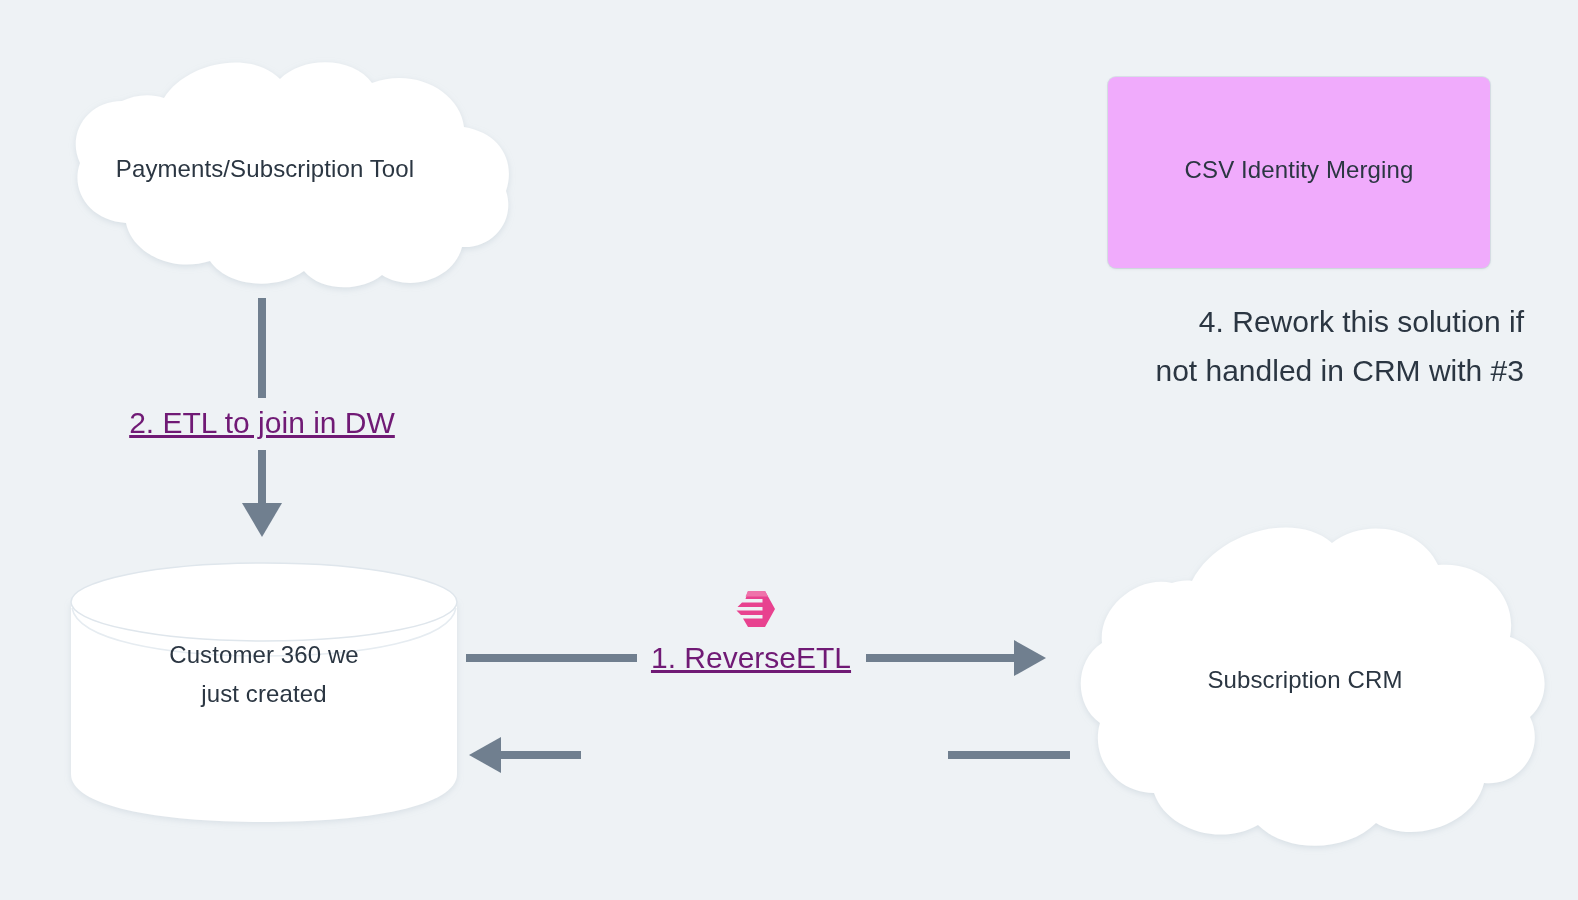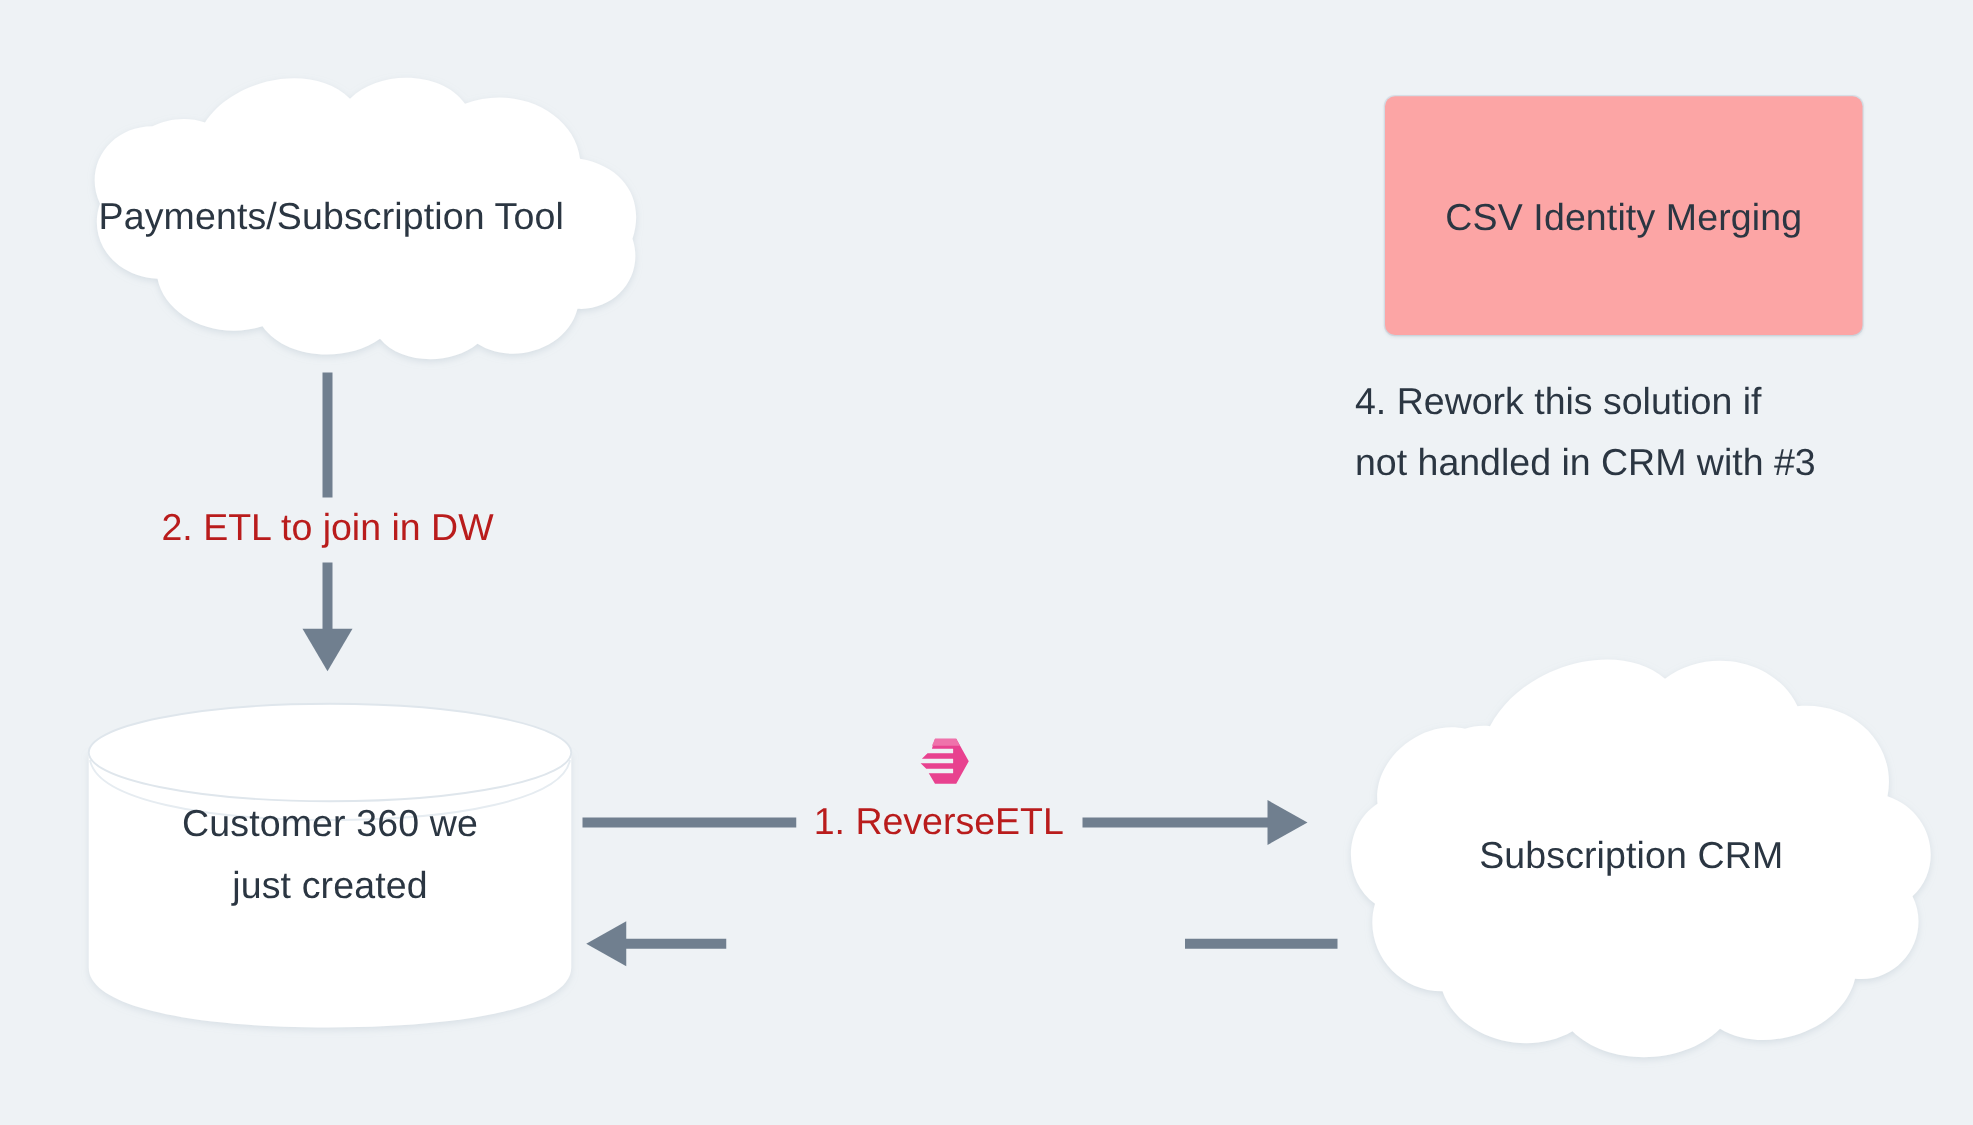--- a/index.html
+++ b/index.html
@@ -18,61 +18,62 @@
     position: relative;
     width: 1578px;
     height: 900px;
     background: #eef2f5;
   }
 
   
   .node-label {
     position: absolute;
     color: #2b3642;
-    font-size: 30px;
+    font-size: 24px;
     line-height: 1.62;
     text-align: center;
     letter-spacing: 0.1px;
     white-space: pre-line;
     pointer-events: none;
   }
 
   
   .cloud-wrap {
     position: absolute;
   }
   .cloud-wrap svg {
     display: block;
     overflow: visible;
   }
 
   
   .rect-node {
     position: absolute;
-    background: #fca5a5;
+    background: #f0abfc;
     border-radius: 8px;
     box-shadow: 0 1px 3px rgba(70,90,110,0.13), 0 0 0 1px rgba(175,190,205,0.30);
     display: flex;
     align-items: center;
     justify-content: center;
   }
 
   
   .cylinder {
     position: absolute;
   }
   .cylinder svg { display: block; overflow: visible; }
 
   
   .annot {
     position: absolute;
     color: #2b3642;
     font-size: 30px;
     line-height: 1.62;
     white-space: pre-line;
+    text-align: right;
   }
 
   
   .edge-svg {
     position: absolute;
     left: 0;
     top: 0;
     width: 1578px;
     height: 900px;
     pointer-events: none;
@@ -81,27 +82,28 @@
     stroke: #707f8f;
     stroke-width: 8;
     fill: none;
     stroke-linecap: butt;
   }
   .edge-head {
     fill: #707f8f;
   }
   .edge-label {
     position: absolute;
-    color: #b91c1c;
+    color: #701a75;
     font-size: 30px;
     line-height: 1.2;
     white-space: nowrap;
     background: #eef2f5;
     padding: 0 8px;
     transform: translate(-50%, -50%);
+    text-decoration: underline;
   }
 
   
   .logo-mark {
     position: absolute;
   }
   .logo-mark svg { display: block; }
 </style>
 </head>
 <body>

